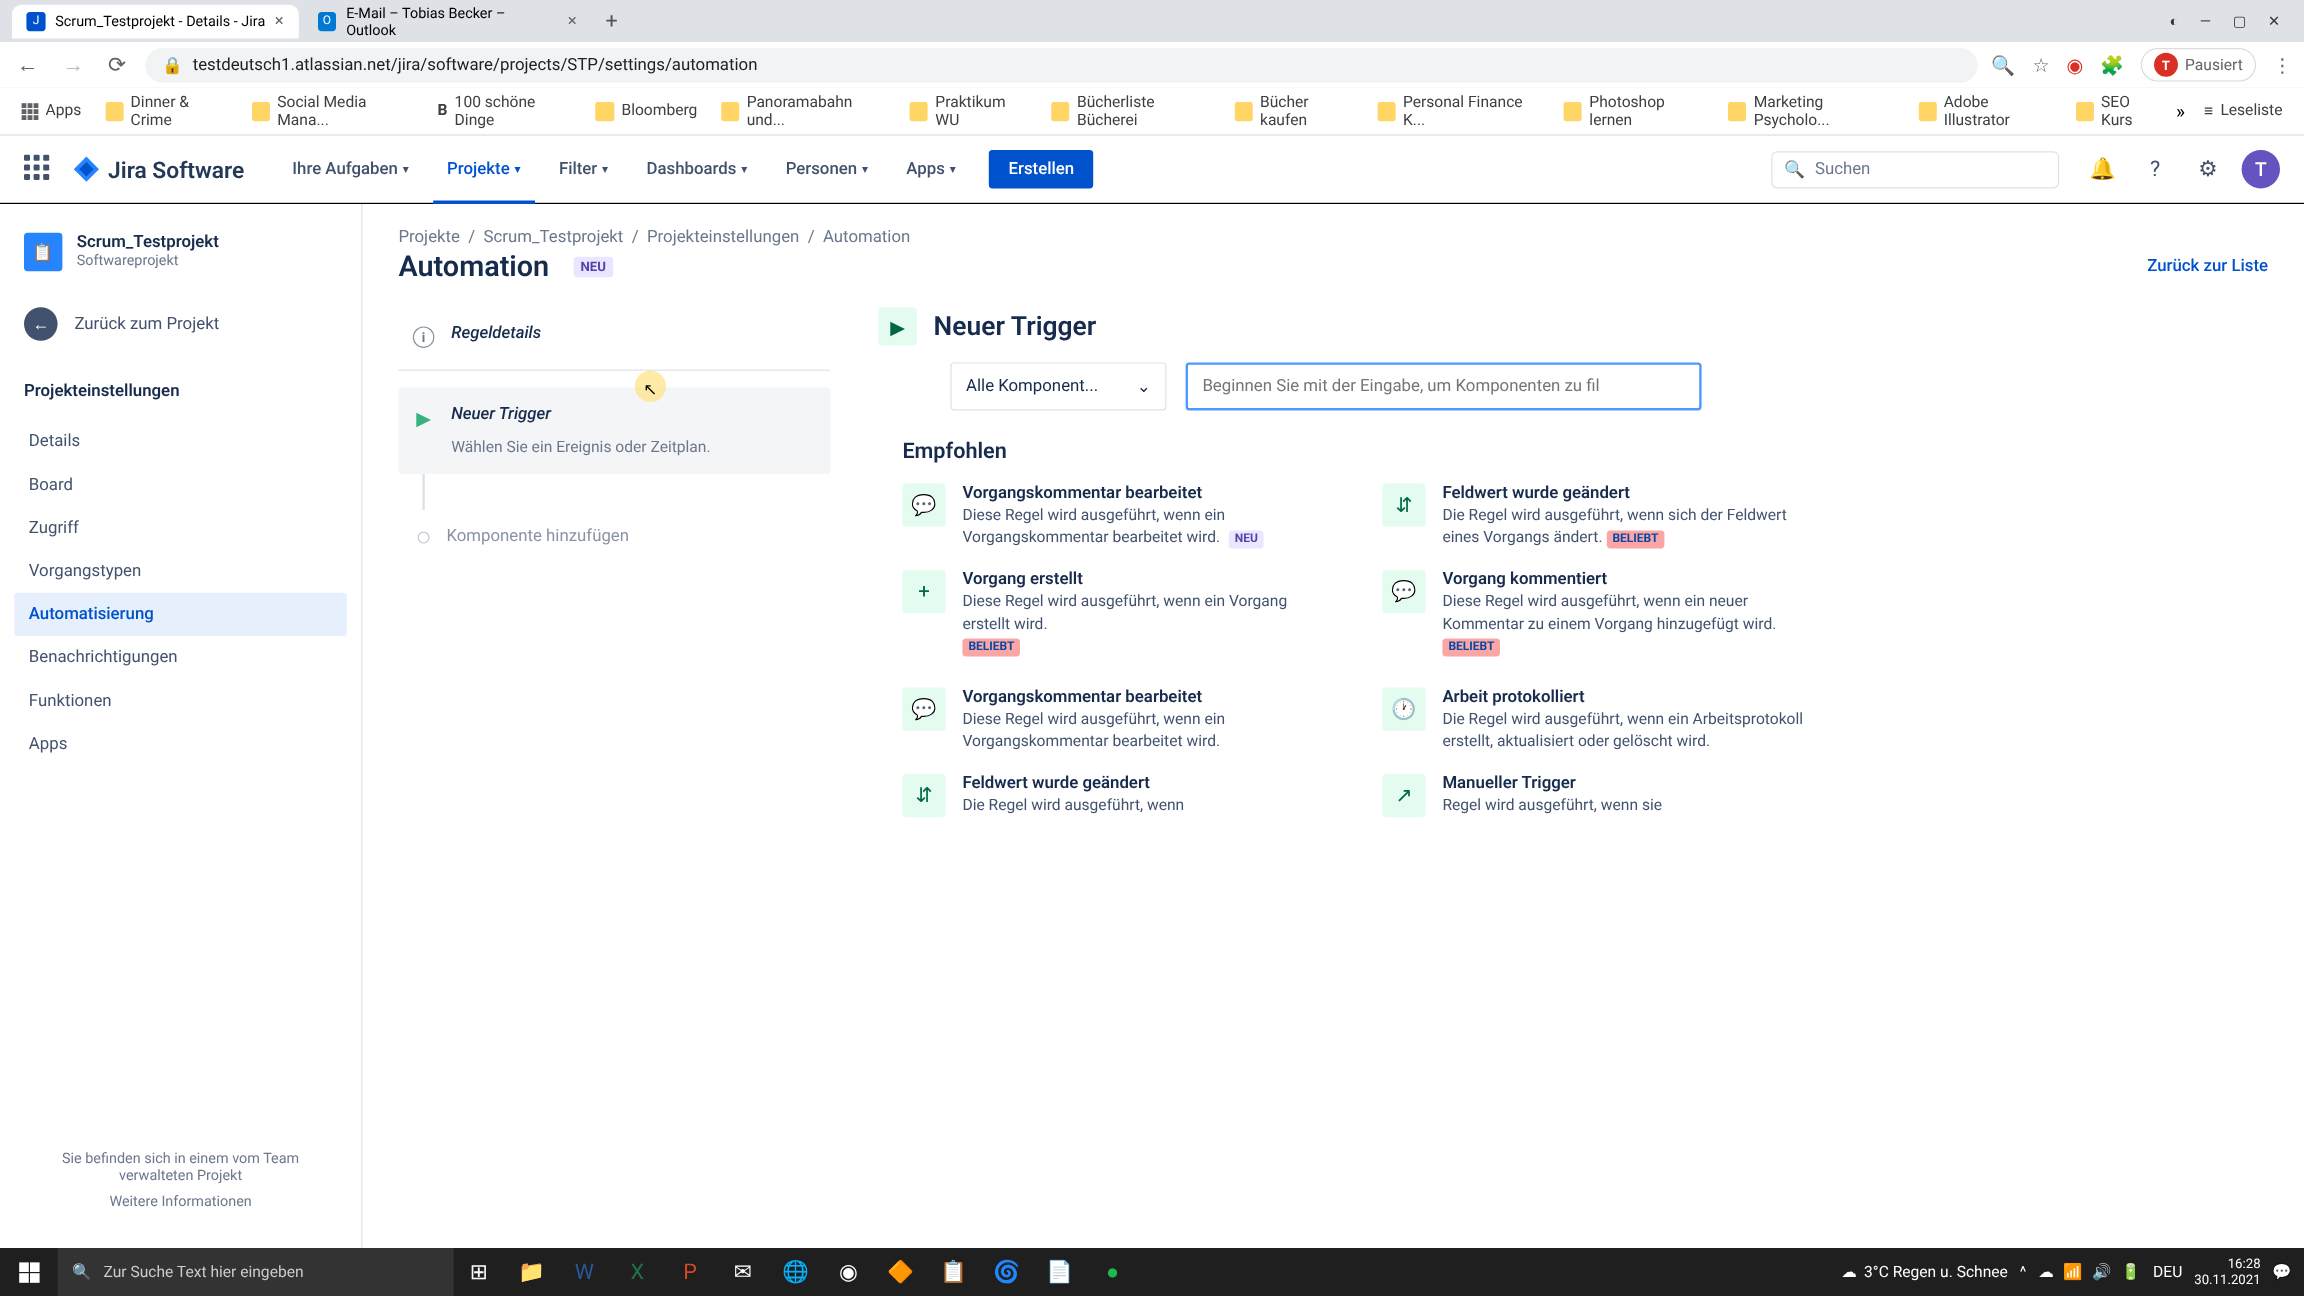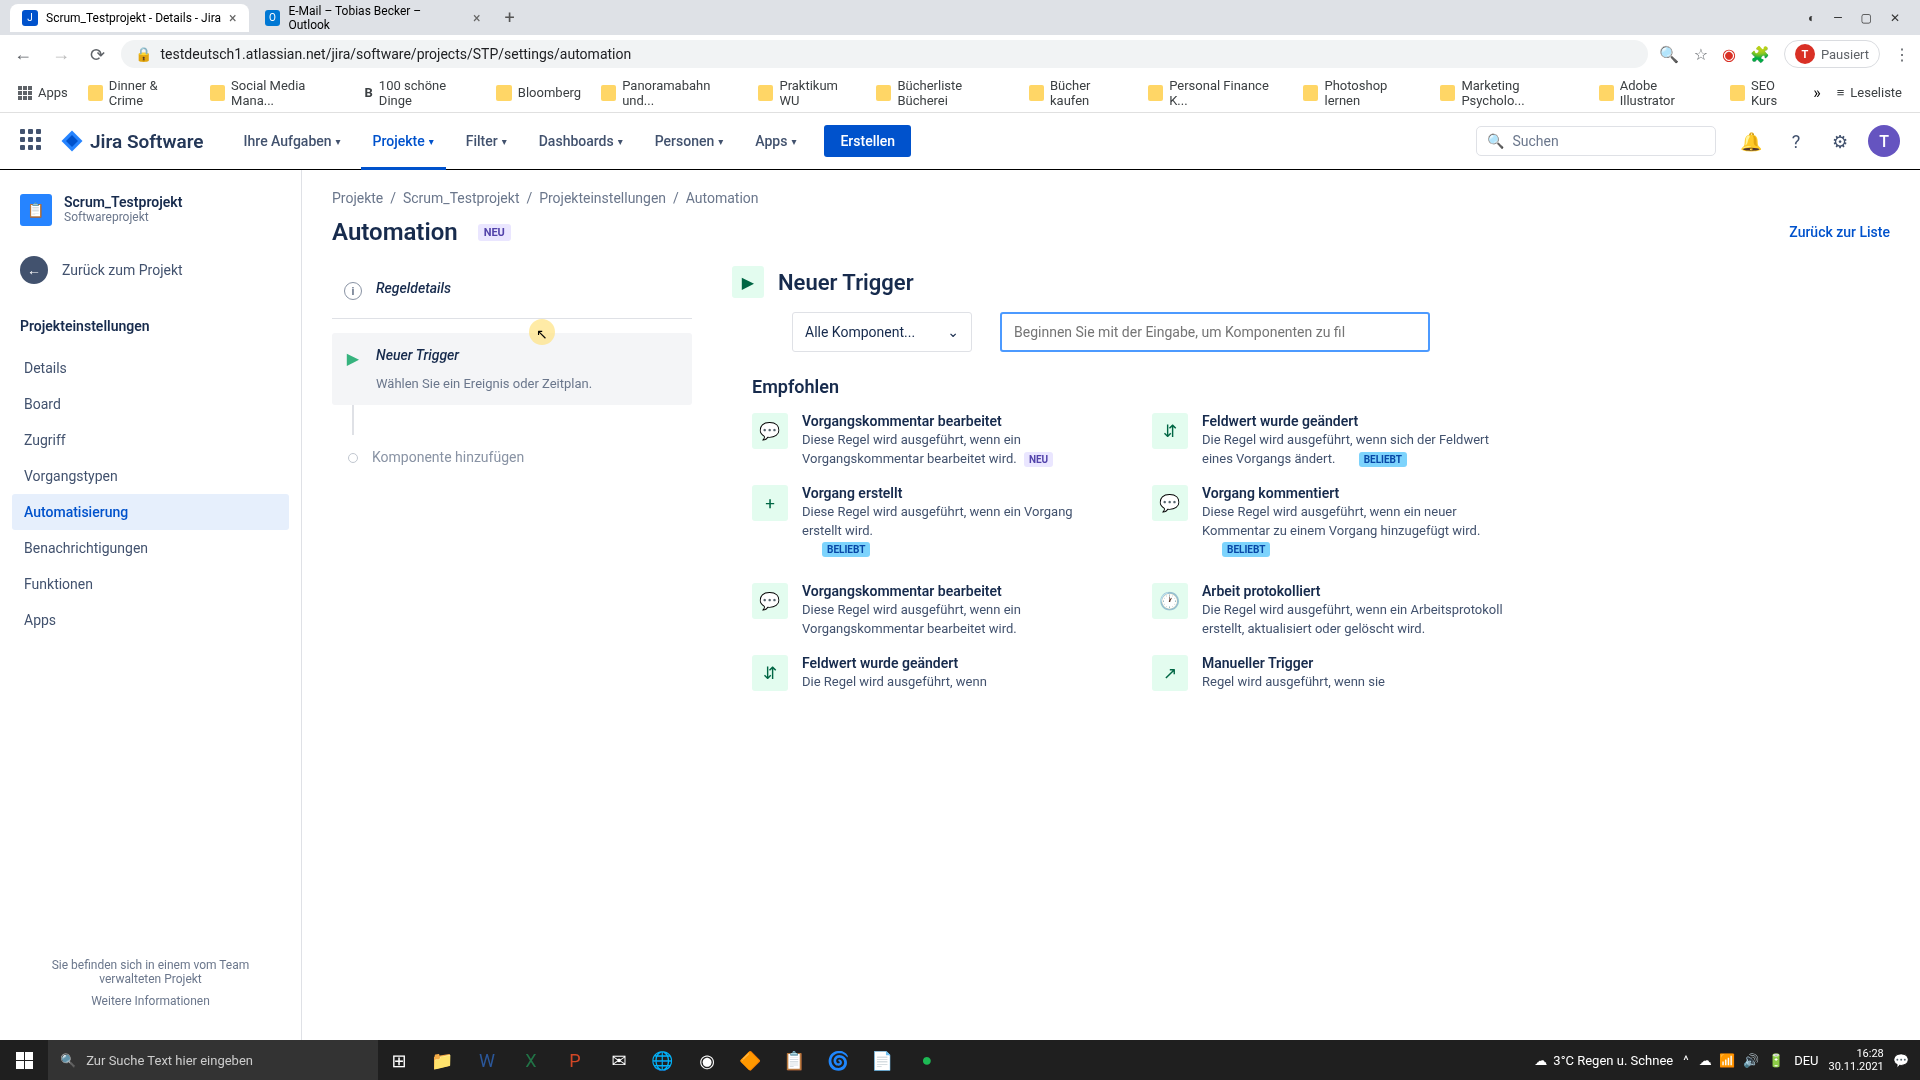--- a/index.html
+++ b/index.html
@@ -59,21 +59,21 @@
 .back-link { display: flex; align-items: center; gap: 14px; padding: 8px; font-size: 14px; color: #42526e; margin-bottom: 18px; }
 .back-icon { width: 28px; height: 28px; border-radius: 50%; background: #42526e; color: #fff; display: flex; align-items: center; justify-content: center; font-size: 14px; }
 .sidebar-heading { font-size: 14px; font-weight: 600; color: #172b4d; padding: 8px; margin-bottom: 8px; }
 .sidebar-item { padding: 10px 12px; font-size: 14px; color: #42526e; border-radius: 3px; }
 .sidebar-item.active { background: #e6effc; color: #0052cc; font-weight: 500; }
 .sidebar-footer { margin-top: auto; text-align: center; font-size: 12px; color: #6b778c; padding: 12px; }
 .sidebar-footer-link { color: #6b778c; margin-top: 8px; display: block; }
 
 
 .content { flex: 1; padding: 20px 30px; overflow-y: auto; position: relative; }
-.breadcrumb { font-size: 14px; color: #6b778c; margin-bottom: 12px; }
+.breadcrumb { font-size: 14px; color: #6b778c; margin-bottom: 2px; }
 .breadcrumb span { color: #6b778c; }
 .page-header { display: flex; align-items: center; gap: 20px; margin-bottom: 20px; }
 .page-title { font-size: 24px; font-weight: 600; color: #172b4d; }
 .badge-neu { background: #eae6ff; color: #5243aa; font-size: 11px; font-weight: 700; padding: 2px 6px; border-radius: 3px; }
 .back-to-list { margin-left: auto; color: #0052cc; font-size: 14px; font-weight: 500; }
 
 .rule-builder { display: flex; gap: 40px; }
 .rule-steps { width: 360px; }
 .step-item { display: flex; align-items: flex-start; gap: 14px; padding: 14px 12px; border-radius: 3px; position: relative; }
 .step-item.selected { background: #f4f5f7; }
@@ -87,31 +87,31 @@
 .step-spacer { height: 30px; border-left: 2px solid #dfe1e6; margin-left: 20px; }
 .step-add { color: #8993a4; font-size: 14px; }
 .cursor-highlight { position: absolute; width: 26px; height: 26px; background: #ffe380; border-radius: 50%; opacity: 0.7; left: 197px; top: -14px; pointer-events: none; }
 .cursor-arrow { position: absolute; left: 204px; top: -7px; font-size: 14px; pointer-events: none; }
 
 .rule-detail { flex: 1; max-width: 780px; }
 .detail-header { display: flex; align-items: center; gap: 14px; margin-bottom: 14px; }
 .detail-icon { width: 32px; height: 32px; background: #e3fcef; border-radius: 3px; display: flex; align-items: center; justify-content: center; color: #006644; font-size: 16px; }
 .detail-title { font-size: 22px; font-weight: 600; color: #172b4d; }
 .detail-desc { font-size: 14px; color: #172b4d; line-height: 1.5; margin-bottom: 20px; }
-.filter-row { display: flex; gap: 28px; margin-bottom: 24px; margin-left: 60px; }
+.filter-row { display: flex; gap: 16px; margin-bottom: 24px; margin-left: 60px; }
 .filter-select { border: 1px solid #dfe1e6; border-radius: 3px; padding: 10px 12px; font-size: 14px; display: flex; align-items: center; gap: 10px; width: 180px; justify-content: space-between; color: #172b4d; }
 .filter-input { border: 2px solid #4c9aff; border-radius: 3px; padding: 10px 12px; font-size: 14px; width: 430px; color: #7a869a; }
 
 .section-heading { font-size: 18px; font-weight: 600; color: #172b4d; margin: 8px 0 16px; margin-left: 20px; }
 .trigger-grid { display: grid; grid-template-columns: 1fr 1fr; gap: 16px 40px; margin-left: 20px; margin-bottom: 24px; }
 .trigger-card { display: flex; gap: 14px; }
 .trigger-icon { width: 36px; height: 36px; border-radius: 3px; display: flex; align-items: center; justify-content: center; flex-shrink: 0; font-size: 17px; color: #006644; background: #e3fcef; }
 .trigger-title { font-size: 14px; font-weight: 600; color: #172b4d; }
 .trigger-desc { font-size: 13px; color: #42526e; line-height: 1.45; margin-top: 2px; }
-.badge-beliebt { background: #7dd3fc; color: #0747a6; font-size: 10px; font-weight: 700; padding: 2px 5px; border-radius: 3px; margin-left: 20px; }
+.badge-beliebt { background: #fca5a5; color: #0747a6; font-size: 10px; font-weight: 700; padding: 2px 5px; border-radius: 3px; margin-left: 0; }
 .badge-neu-inline { background: #eae6ff; color: #5243aa; font-size: 10px; font-weight: 700; padding: 2px 5px; border-radius: 3px; margin-left: 4px; }
 
 
 .taskbar { position: fixed; bottom: 0; left: 0; right: 0; height: 40px; background: #1f1f1f; display: flex; align-items: center; color: #fff; font-size: 13px; }
 .start-btn { width: 48px; height: 40px; display: flex; align-items: center; justify-content: center; }
 .win-logo { display: grid; grid-template-columns: 8px 8px; grid-template-rows: 8px 8px; gap: 1px; }
 .win-logo span { background: #fff; }
 .task-search { display: flex; align-items: center; background: #333; height: 40px; padding: 0 12px; gap: 10px; width: 330px; color: #ccc; }
 .task-icons { display: flex; align-items: center; gap: 2px; }
 .task-icon { width: 42px; height: 40px; display: flex; align-items: center; justify-content: center; font-size: 18px; }

